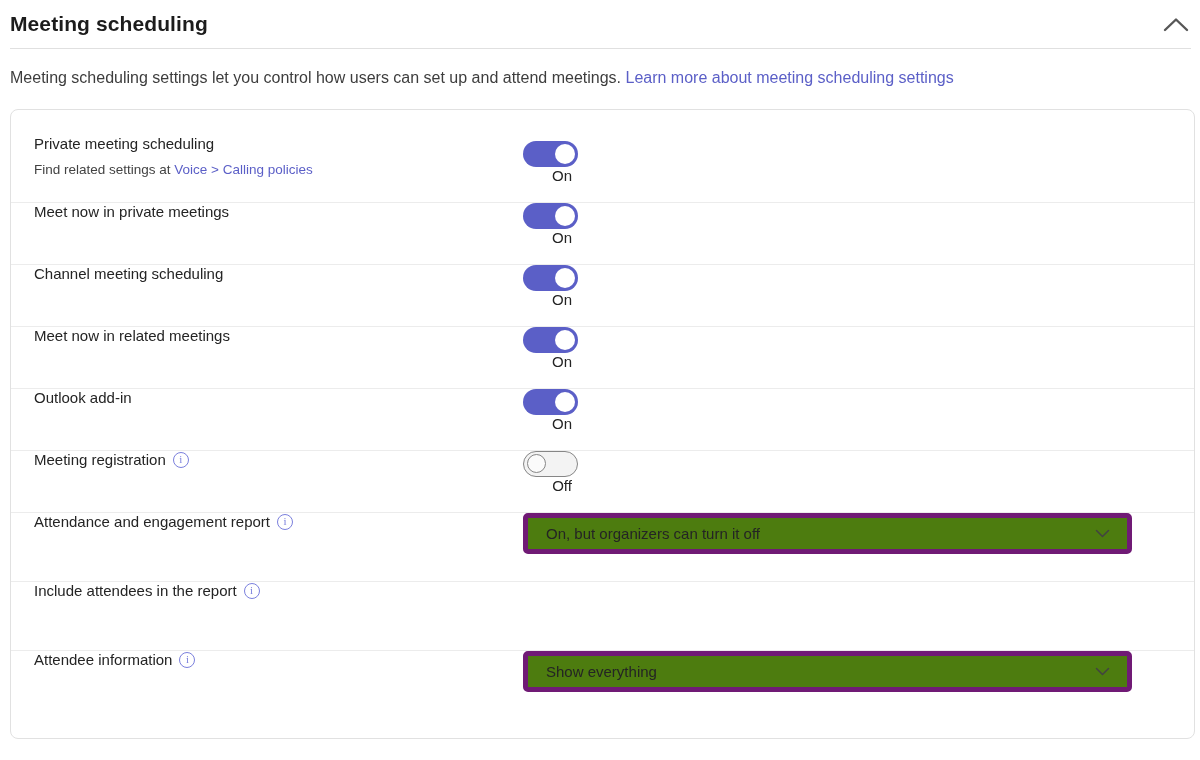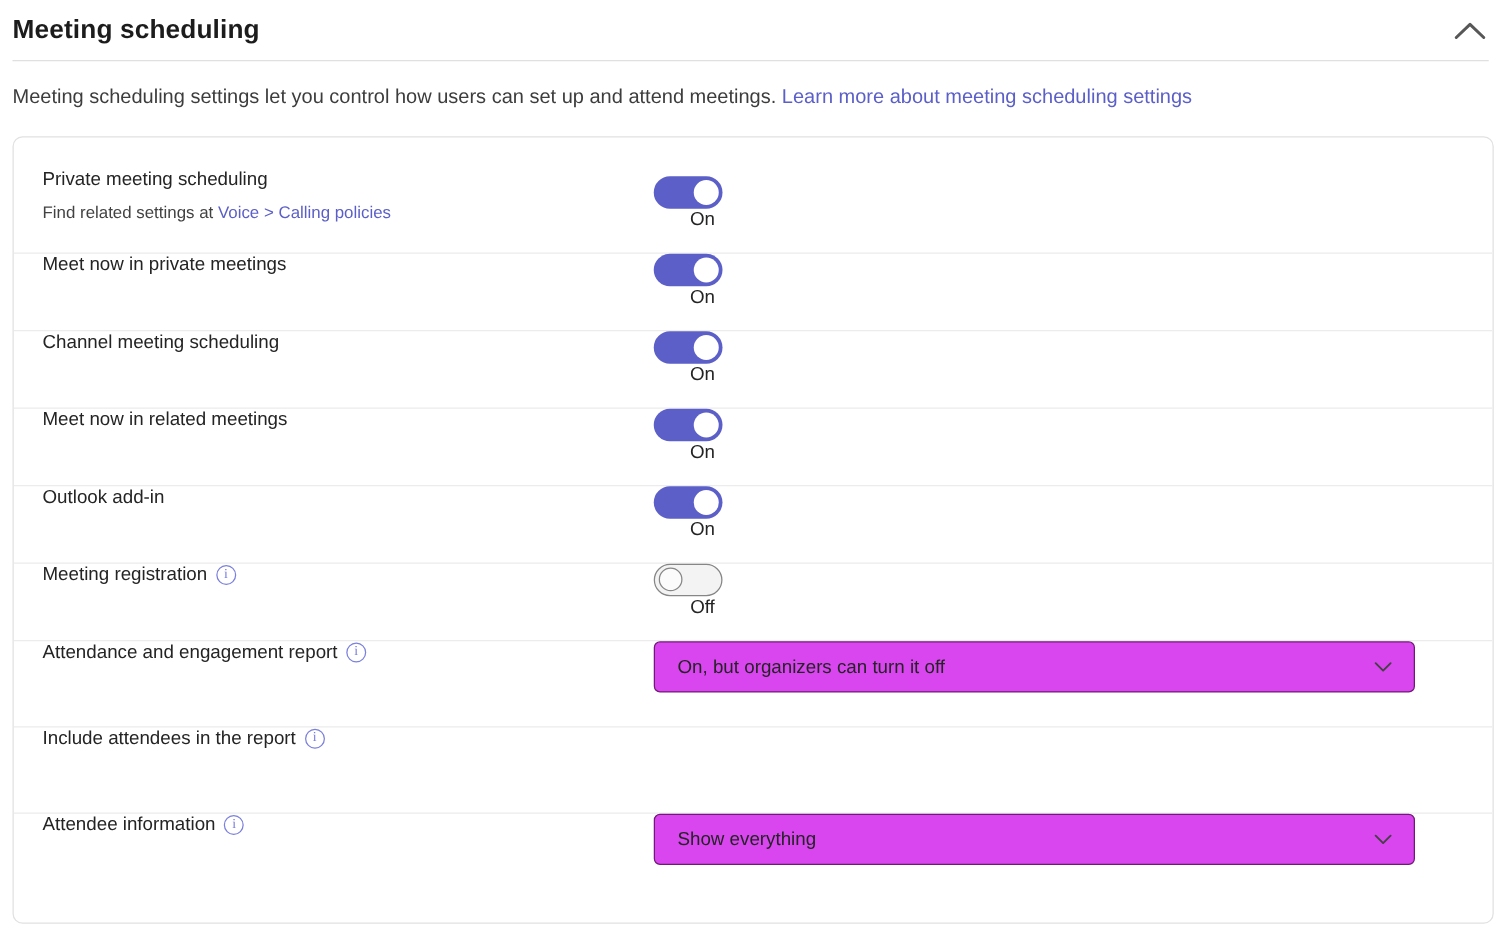--- a/index.html
+++ b/index.html
@@ -45,22 +45,22 @@
   .toggle { width:55px; height:26px; border-radius:13px; position:relative; cursor:pointer; flex:none; }
   .toggle.on { background:#5b5fc7; }
   .toggle.on .thumb { position:absolute; top:3px; right:3px; width:20px; height:20px;
     border-radius:50%; background:#ffffff; }
   .toggle.off { background:#f3f3f3; border:1.5px solid #868686; }
   .toggle.off .thumb { position:absolute; top:2px; left:3px; width:19px; height:19px;
     border-radius:50%; background:#fbfbfb; border:1.5px solid #868686; }
   .state-label { margin-left:23px; font-size:15px; color:#242424; }
 
   
-  .dropdown { width:609px; height:41px; border:1px solid #701a75; border-radius:5px;
-    background:#d946ef; display:flex; align-items:center; justify-content:space-between;
+  .dropdown { width:609px; height:41px; border:5px solid #701a75; border-radius:5px;
+    background:#4d7c0f; display:flex; align-items:center; justify-content:space-between;
     padding:0 17px 0 18px; cursor:pointer; }
   .dropdown-value { font-size:15px; color:#242424; }
 </style>
 </head>
 <body>
 
 <main>
 
   <header class="section-header">
     <h1 class="page-title">Meeting scheduling</h1>

